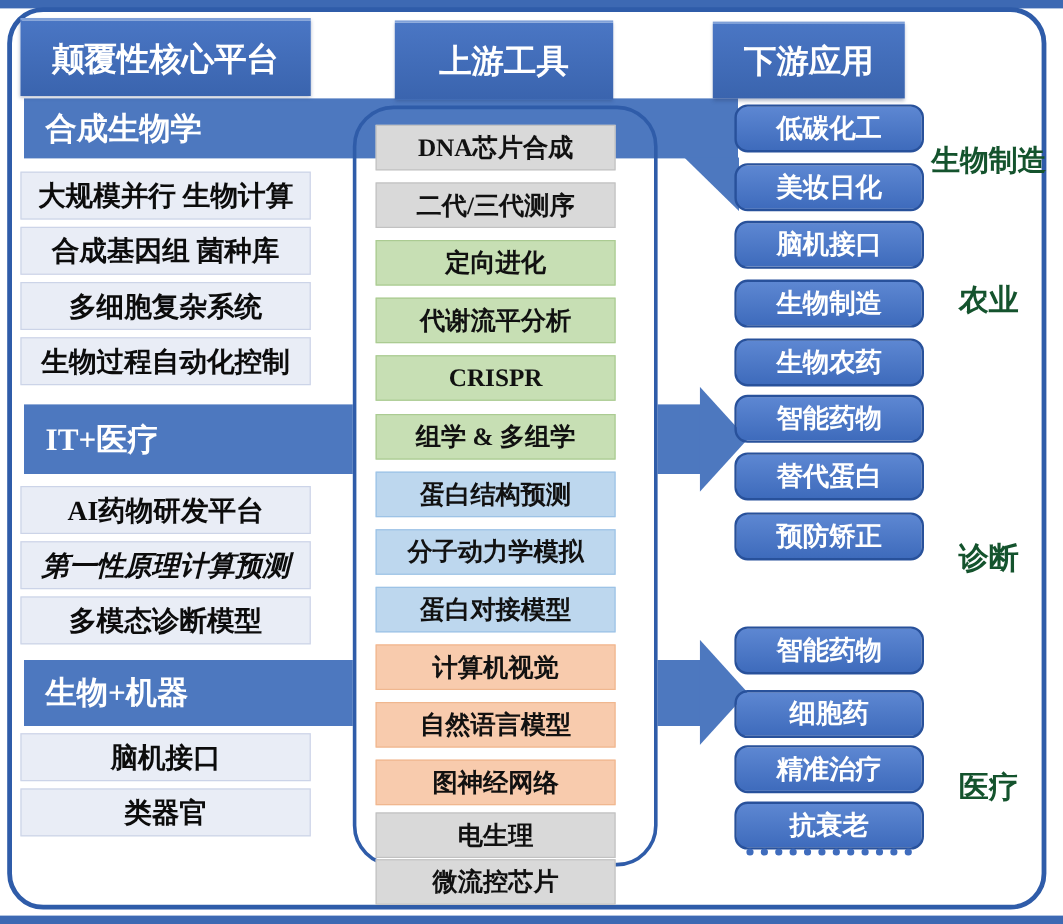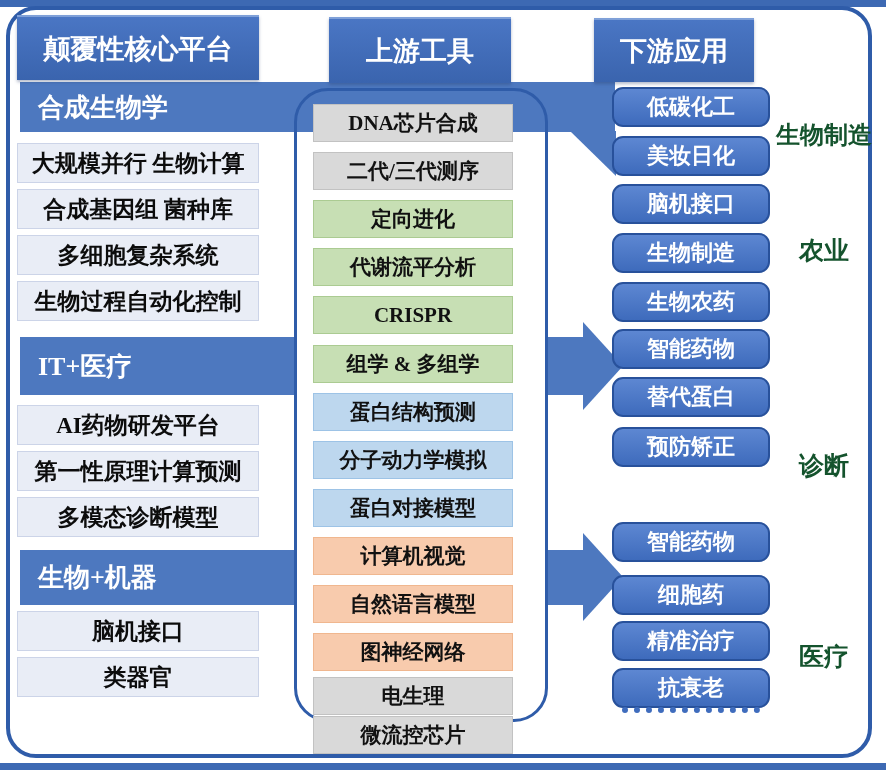--- a/index.html
+++ b/index.html
@@ -77,21 +77,21 @@
   <div class="band band-2">IT+医疗</div>
   <div class="tri tri-2"></div>
   <div class="band band-3">生物+机器</div>
   <div class="tri tri-3"></div>
 
   <div class="lbox" style="top:143px;">大规模并行 生物计算</div>
   <div class="lbox" style="top:189px;">合成基因组 菌种库</div>
   <div class="lbox" style="top:235px;">多细胞复杂系统</div>
   <div class="lbox" style="top:281px;">生物过程自动化控制</div>
   <div class="lbox" style="top:405px;">AI药物研发平台</div>
-  <div class="lbox" style="top:451px;">第一性原理计算预测</div>
+  <div class="lbox" style="top:451px;font-style:italic;">第一性原理计算预测</div>
   <div class="lbox" style="top:497px;">多模态诊断模型</div>
   <div class="lbox" style="top:611px;">脑机接口</div>
   <div class="lbox" style="top:657px;">类器官</div>
 
   <div class="mfill"></div>
   <div class="mline"></div>
 
   <div class="mid-item gray" style="top:104px;">DNA芯片合成</div>
   <div class="mid-item gray" style="top:152px;">二代/三代测序</div>
   <div class="mid-item green" style="top:200px;">定向进化</div>

